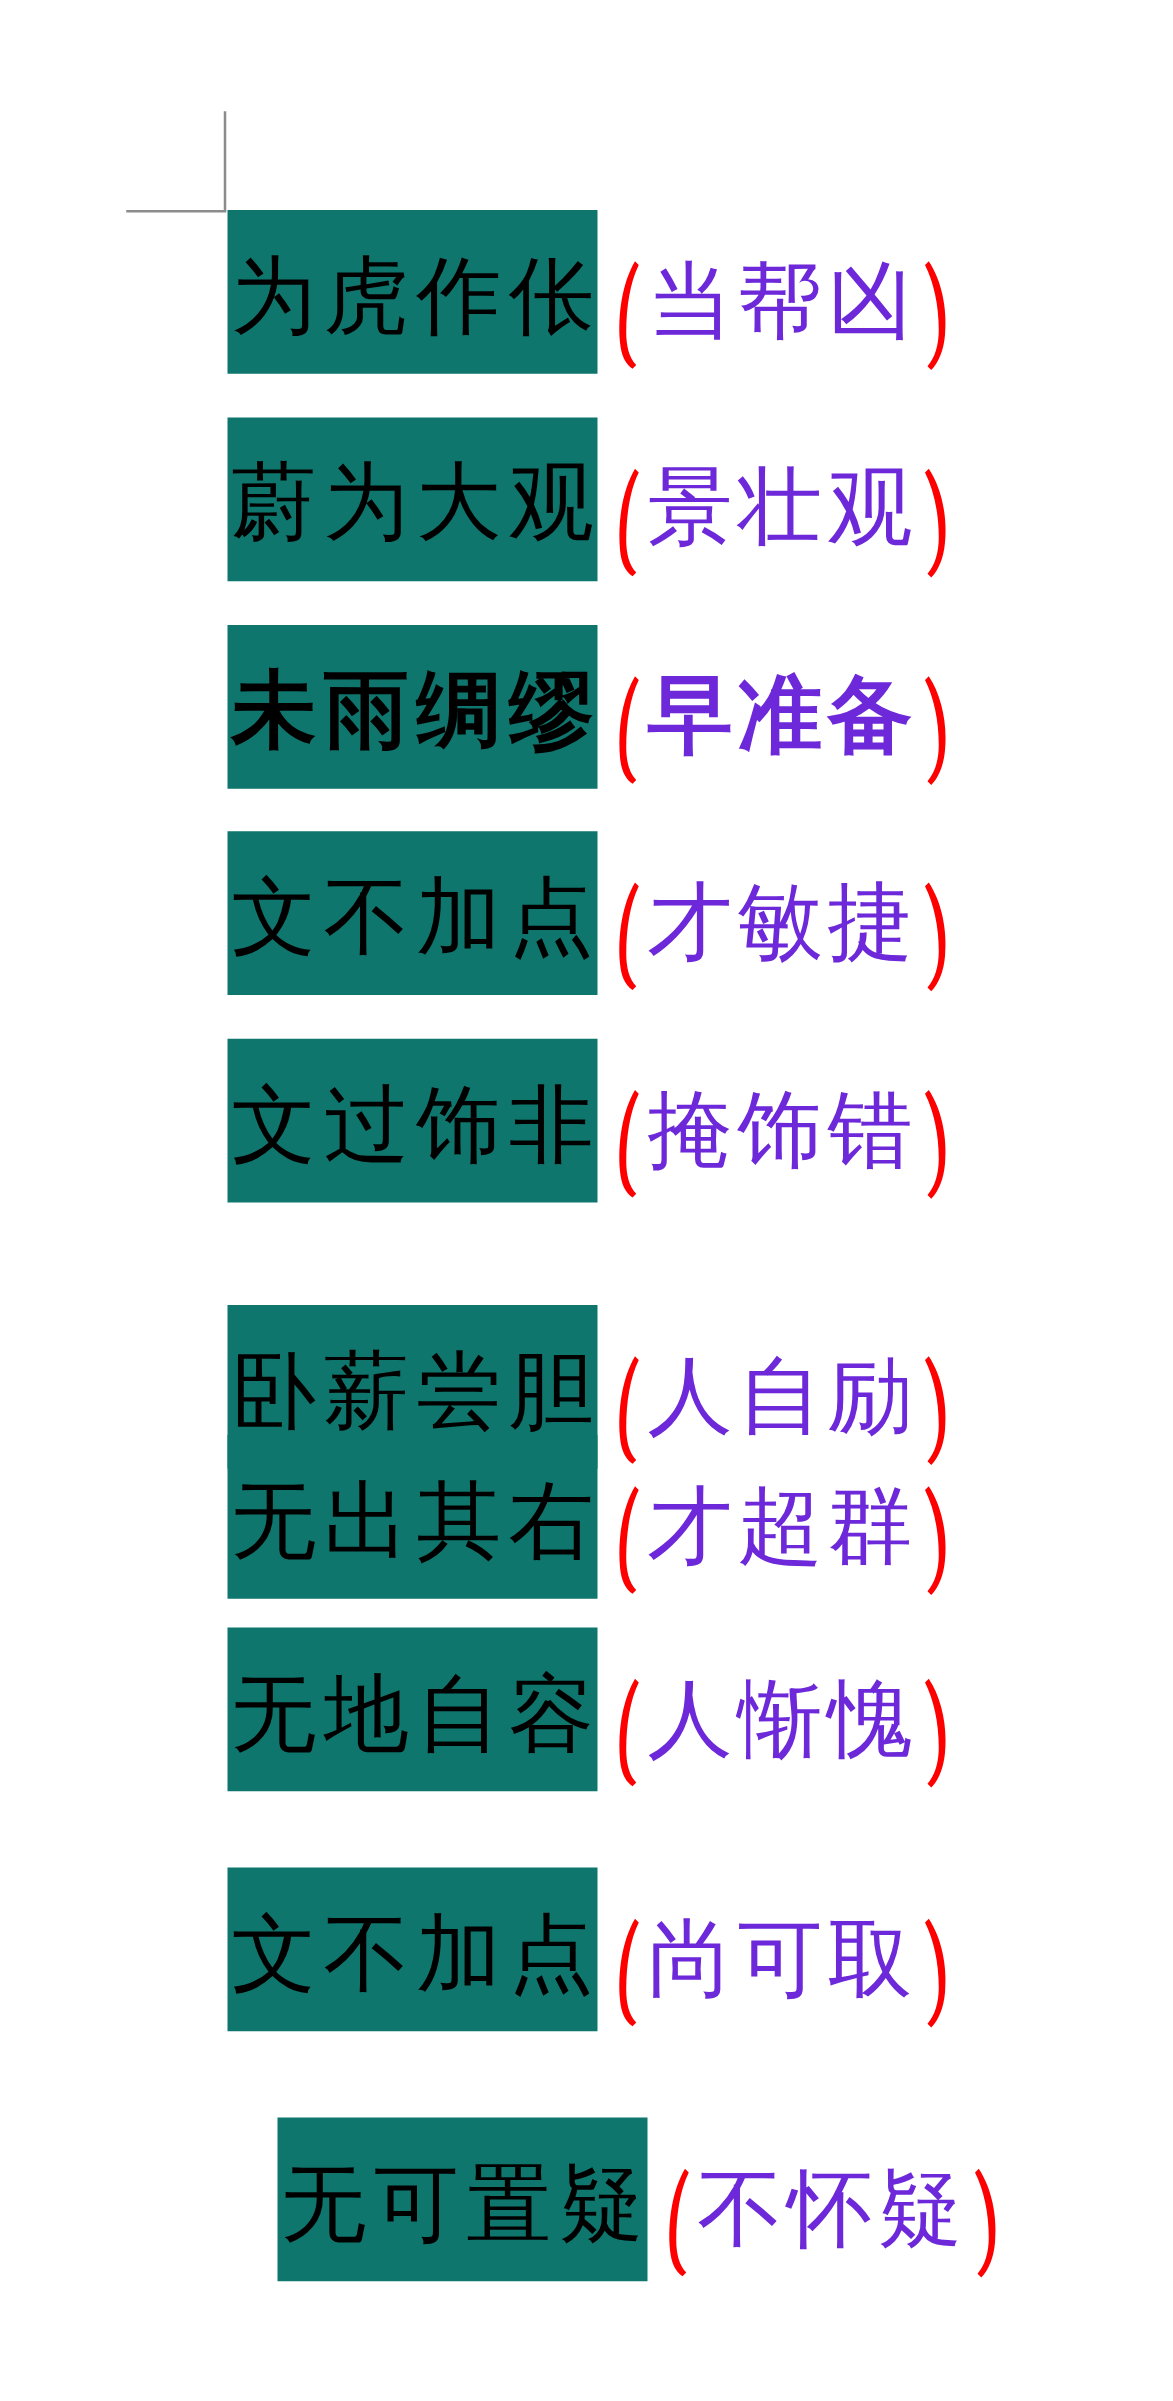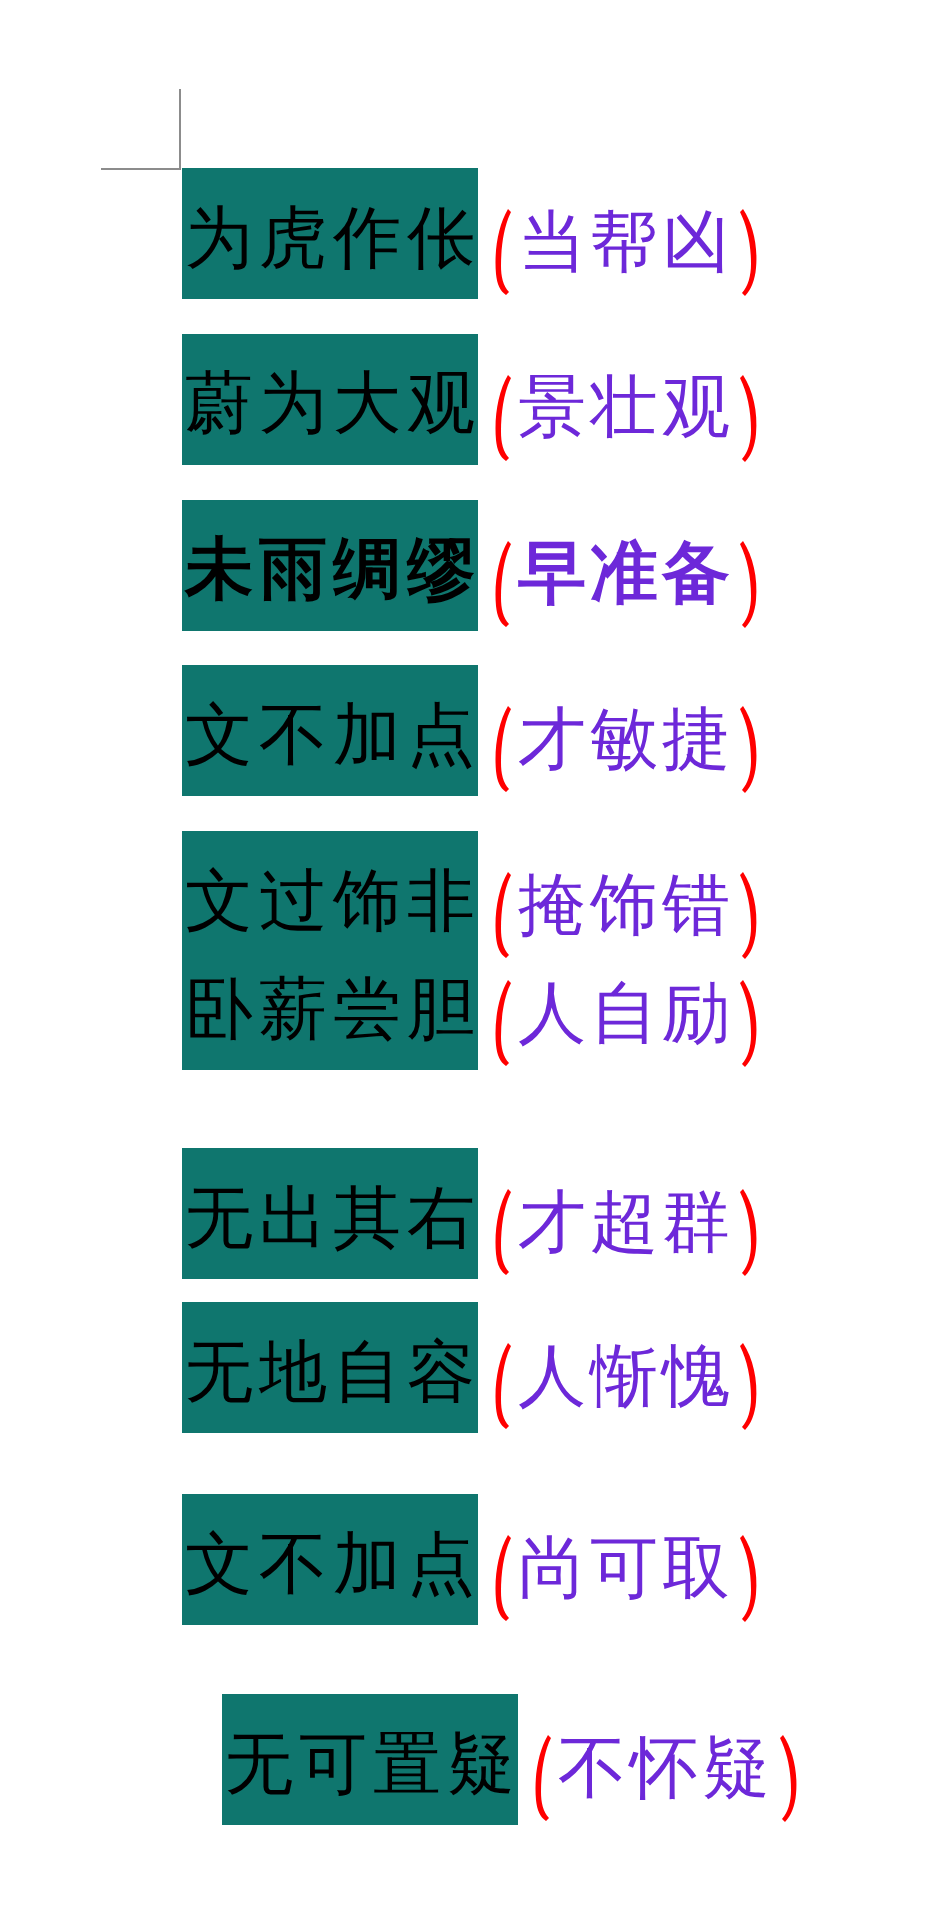--- a/index.html
+++ b/index.html
@@ -78,21 +78,21 @@
       <span>文过饰非</span>
     </div>
     <svg class="paren l" viewBox="0 0 24 92">
       <path d="M18 3 C 8 20, 4 45, 6 68 C 7 78, 10 85, 16 89 L 19 86 C 13 80, 11 70, 11 60 C 11 40, 14 20, 21 6 Z" fill="#ff0000"></path>
     </svg>
     <div class="meaning">掩饰错</div>
     <svg class="paren r" viewBox="0 0 24 92">
       <path d="M5 3 C 15 18, 20 40, 18 62 C 17 74, 13 84, 7 90 L 4 87 C 10 80, 13 70, 13 58 C 13 38, 9 20, 2 6 Z" fill="#ff0000"></path>
     </svg>
   </div>
-    <div class="row" style="top: 939px; padding-left: 32px;">
+    <div class="row" style="top: 1044px; padding-left: 32px;">
     <div class="idiom">
       <span>卧薪尝胆</span>
     </div>
     <svg class="paren l" viewBox="0 0 24 92">
       <path d="M18 3 C 8 20, 4 45, 6 68 C 7 78, 10 85, 16 89 L 19 86 C 13 80, 11 70, 11 60 C 11 40, 14 20, 21 6 Z" fill="#ff0000"></path>
     </svg>
     <div class="meaning">人自励</div>
     <svg class="paren r" viewBox="0 0 24 92">
       <path d="M5 3 C 15 18, 20 40, 18 62 C 17 74, 13 84, 7 90 L 4 87 C 10 80, 13 70, 13 58 C 13 38, 9 20, 2 6 Z" fill="#ff0000"></path>
     </svg>

